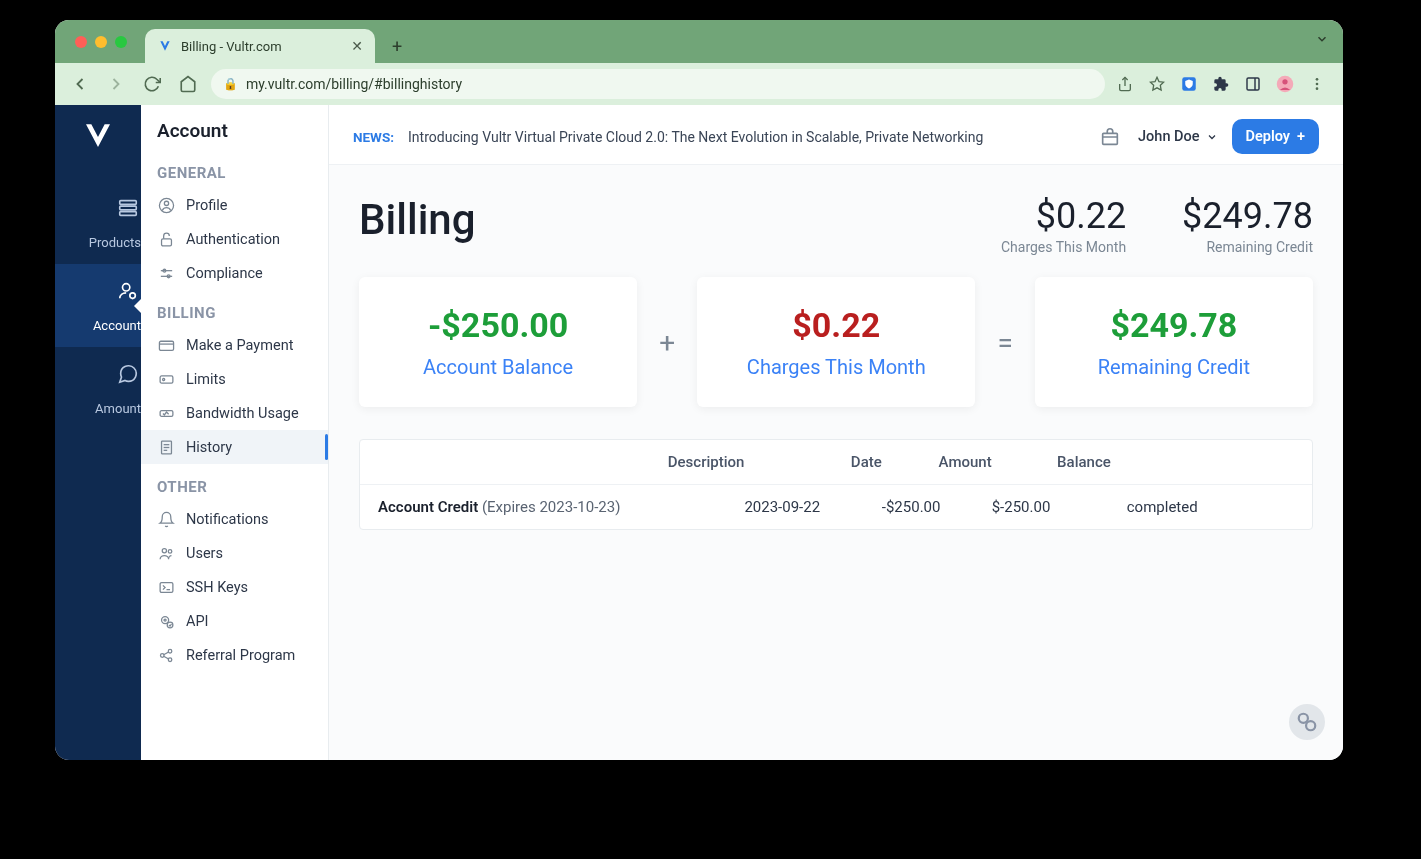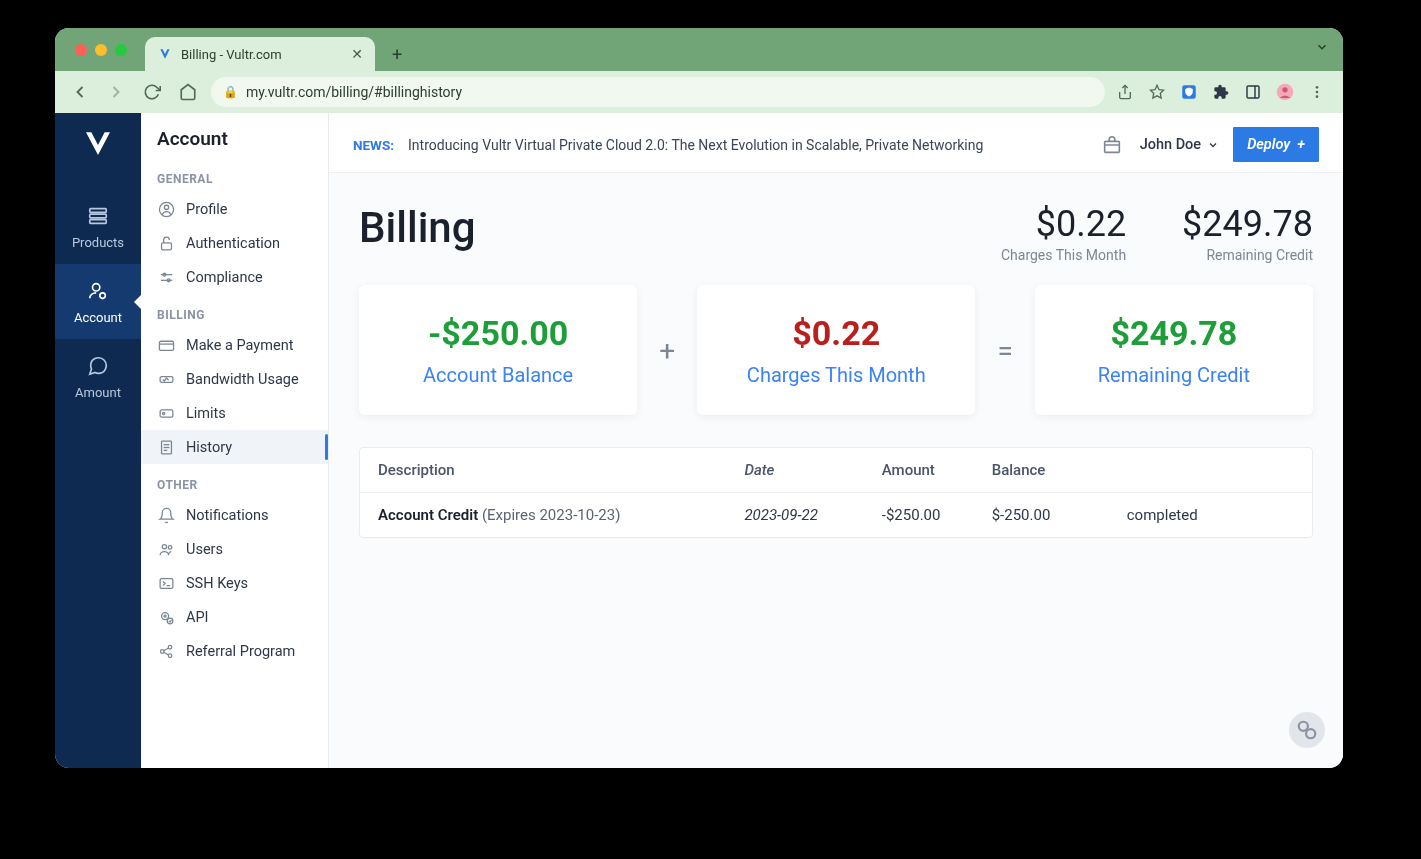--- a/index.html
+++ b/index.html
@@ -1,17 +1,17 @@
 <!DOCTYPE html>
 <html><head>
 <meta charset="utf-8">
 <style>
 * { margin: 0; padding: 0; box-sizing: border-box; font-family: -apple-system, BlinkMacSystemFont, "Segoe UI", Roboto, Helvetica, Arial, sans-serif; }
 body { background: #000; width: 1421px; height: 859px; position: relative; }
-.window { position: absolute; left: 55px; top: 28px; width: 1288px; height: 740px; background: #fff; border-radius: 14px; overflow: hidden; box-shadow: 0 30px 80px rgba(0,0,0,.6); }
+.window { position: absolute; left: 55px; top: 20px; width: 1288px; height: 740px; background: #fff; border-radius: 14px; overflow: hidden; box-shadow: 0 30px 80px rgba(0,0,0,.6); }
 
 
 .tabbar { height: 43px; background: #71a578; display: flex; align-items: flex-end; padding: 0 10px; position: relative; }
 .traffic { display: flex; gap: 8px; align-items: center; height: 43px; padding-left: 10px; padding-right: 18px; }
 .dot { width: 12px; height: 12px; border-radius: 50%; }
 .dot.r { background:#ff5f57; } .dot.y { background:#ffbd2e; } .dot.g { background:#28c840; }
 .tab { display: flex; align-items: center; height: 34px; background:#dbefdc; border-radius: 10px 10px 0 0; padding: 0 12px; gap: 8px; min-width: 230px; }
 .tab .title { color:#2c3e2c; font-size: 13px; flex: 1; }
 .tab .close-x { color:#4a5a4a; font-size:14px; cursor:pointer; }
 .tab .fav { width:16px; height:16px; color:#2c7be5; display:flex; align-items:center; justify-content:center; }
@@ -25,61 +25,61 @@
 .urlpill { flex:1; height:30px; background:#f0f8f0; border-radius: 16px; display:flex; align-items:center; padding:0 12px; gap:8px; }
 .urlpill .lock { color:#516b52; font-size:12px; }
 .urlpill .url { color:#2c3e2c; font-size:14px; white-space:nowrap; overflow:hidden; }
 .addr-right { display:flex; align-items:center; gap:12px; padding-right:4px; }
 .addr-right .ext { width:20px; height:20px; display:flex; align-items:center; justify-content:center; cursor:pointer; }
 
 
 .content { display:flex; height: calc(100% - 85px); }
 .railnav { width:86px; background:#0f2a50; color:#c6d4ea; display:flex; flex-direction:column; align-items:center; padding-top:14px; }
 .railnav .logo { color:#fff; margin-bottom:30px; }
-.railnav .ritem { width:100%; display:flex; flex-direction:column; align-items:center; gap:6px; padding: 14px 16px; cursor:pointer; font-size:13px; color:#b8c8e0; }
+.railnav .ritem { width:100%; display:flex; flex-direction:column; align-items:flex-end; gap:14px; padding: 14px 0; cursor:pointer; font-size:13px; color:#b8c8e0; }
 .railnav .ritem.active { background:#153a6f; color:#fff; position:relative; }
 .railnav .ritem.active::after { content:''; position:absolute; right:-1px; top:50%; transform:translateY(-50%); width:0; height:0; border-top:8px solid transparent; border-bottom:8px solid transparent; border-right:8px solid #fff; }
 .railnav .ric { width:26px; height:26px; display:flex; align-items:center; justify-content:center; }
 
 .side2 { width:188px; background:#fff; border-right:1px solid #e8ecef; overflow-y:auto; }
 .side2 h2 { font-size:19px; font-weight:600; color:#1a202c; padding:14px 16px 8px; }
-.sgroup-h { font-size:12px; font-weight:700; letter-spacing:.5px; color:#8a94a6; padding: 14px 16px 6px; }
+.sgroup-h { font-size:15px; font-weight:700; letter-spacing:.5px; color:#8a94a6; padding: 14px 16px 6px; }
 .sitem { display:flex; align-items:center; gap:11px; padding:8px 16px; font-size:14.5px; color:#2d3748; cursor:pointer; position:relative; }
 .sitem.active { background:#f0f4f8; }
 .sitem.active::after { content:''; position:absolute; right:0; top:4px; bottom:4px; width:3px; background:#2c7be5; border-radius:2px; }
 .sitem .sic { width:18px; height:18px; color:#7b8794; display:flex; align-items:center; justify-content:center; flex-shrink:0; }
 
 .main { flex:1; background:#fafbfc; overflow-y:auto; position:relative; }
 .topbar { display:flex; align-items:center; gap:14px; padding: 14px 24px 10px; background:#fff; border-bottom:1px solid #eef1f4; }
 .news-tag { color:#2c7be5; font-weight:700; font-size:13.5px; }
 .news-text { color:#3a4556; font-size:14px; cursor:pointer; }
 .top-spacer { flex:1; }
 .promo { width:28px; height:28px; color:#7b8794; cursor:pointer; display:flex; align-items:center; justify-content:center; }
 .userchip { display:flex; align-items:center; gap:6px; color:#2d3748; font-size:14.5px; cursor:pointer; font-weight:500; }
-.deploybtn { background:#2c7be5; color:#fff; border:none; border-radius:1px; padding:9px 14px; font-size:14.5px; font-weight:600; display:flex; align-items:center; gap:7px; cursor:pointer;font-style:italic; }
+.deploybtn { background:#2c7be5; color:#fff; border:none; border-radius:10px; padding:9px 14px; font-size:14.5px; font-weight:600; display:flex; align-items:center; gap:7px; cursor:pointer; }
 
 .page-head { display:flex; align-items:flex-start; padding: 30px 30px 12px; }
 .page-title { font-size:42px; font-weight:500; color:#1a202c; }
 .head-stats { margin-left:auto; display:flex; gap:56px; text-align:right; }
 .head-stat .val { font-size:36px; color:#1a202c; font-weight:400; }
 .head-stat .lbl { font-size:14px; color:#7b8794; margin-top:2px; }
 
 .cards { display:flex; align-items:center; gap:16px; padding: 10px 30px 24px; }
 .card { flex:1; background:#fff; border-radius:6px; box-shadow:0 2px 10px rgba(0,0,0,.06); padding:28px 20px; text-align:center; }
 .card .big { font-size:34px; font-weight:700; }
 .card .cl { font-size:20px; color:#3b82f6; margin-top:10px;text-align:center; }
 .op { font-size:28px; color:#7b8794; padding:0 6px; }
 .c-green { color:#1d9e39; } .c-red { color:#b91f1f; }
 
 .tbl { margin: 8px 30px 30px; background:#fff; border:1px solid #e8ecef; border-radius:4px; }
 .tr { display:flex; padding:13px 18px; border-bottom:1px solid #eef1f4; font-size:15px; color:#2d3748; }
 .tr:last-child { border-bottom:none; }
-.tr.hd { color:#4a5568; font-weight:500; }
+.tr.hd { color:#4a5568; font-weight:500;text-align:right; }
 .td-desc { flex: 0 0 40%; }
-.td-date { flex: 0 0 15%; font-style: italic; }
+.td-date { flex: 0 0 15%; }
 .td-amt  { flex: 0 0 12%; }
 .td-bal  { flex: 0 0 13%; }
 .td-stat { flex: 1; margin-left: 16px; }
 .desc-strong { font-weight:600; color:#1a202c; }
 .desc-muted { color:#5a6472; }
 
 .fab { position:absolute; right:18px; bottom:20px; width:36px; height:36px; border-radius:50%; background:#e2e6ea; display:flex; align-items:center; justify-content:center; color:#8a94a6; cursor:pointer; }
 
 svg { display:block; }
 </style>
@@ -264,34 +264,34 @@
             <svg width="17" height="17" viewBox="0 0 24 24" fill="none" stroke="currentColor" stroke-width="1.8">
               <rect x="2" y="6" width="20" height="13" rx="2"></rect>
               <line x1="2" y1="10" x2="22" y2="10"></line>
             </svg>
           </span>
           <span>Make a Payment</span>
         </div>
       <div class="sitem">
           <span class="sic">
             <svg width="17" height="17" viewBox="0 0 24 24" fill="none" stroke="currentColor" stroke-width="1.8">
+              <rect x="3" y="7" width="18" height="10" rx="2"></rect>
+              <circle cx="8" cy="12" r="1.5"></circle>
+            </svg>
+          </span>
+          <span>Limits</span>
+        </div>
+      <div class="sitem">
+          <span class="sic">
+            <svg width="17" height="17" viewBox="0 0 24 24" fill="none" stroke="currentColor" stroke-width="1.8">
               <rect x="3" y="8" width="18" height="8" rx="2"></rect>
               <path d="M7 12l2 2 3-4 3 3"></path>
             </svg>
           </span>
           <span>Bandwidth Usage</span>
-        </div>
-      <div class="sitem">
-          <span class="sic">
-            <svg width="17" height="17" viewBox="0 0 24 24" fill="none" stroke="currentColor" stroke-width="1.8">
-              <rect x="3" y="7" width="18" height="10" rx="2"></rect>
-              <circle cx="8" cy="12" r="1.5"></circle>
-            </svg>
-          </span>
-          <span>Limits</span>
         </div>
       <div class="sitem active">
           <span class="sic">
             <svg width="17" height="17" viewBox="0 0 24 24" fill="none" stroke="currentColor" stroke-width="1.8">
               <rect x="5" y="3" width="14" height="18" rx="1"></rect>
               <line x1="8" y1="8" x2="16" y2="8"></line>
               <line x1="8" y1="12" x2="16" y2="12"></line>
               <line x1="8" y1="16" x2="13" y2="16"></line>
             </svg>
           </span>

